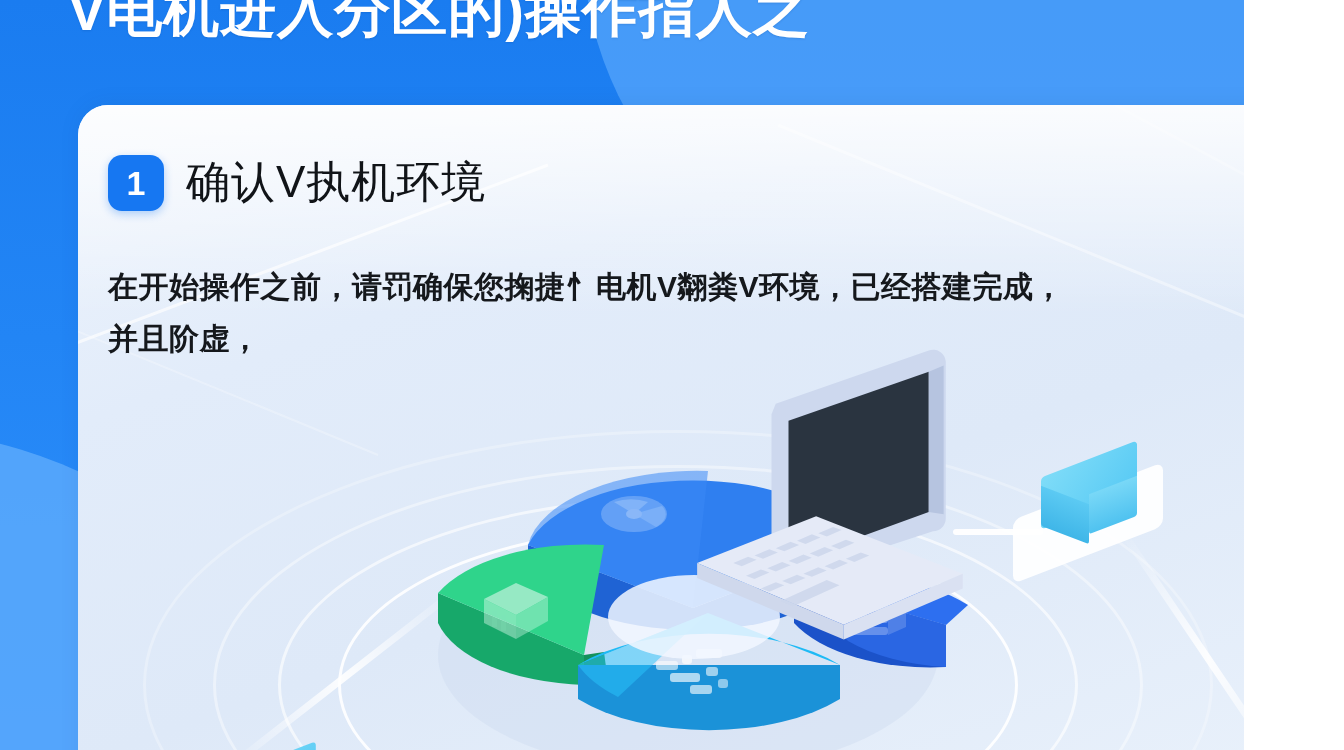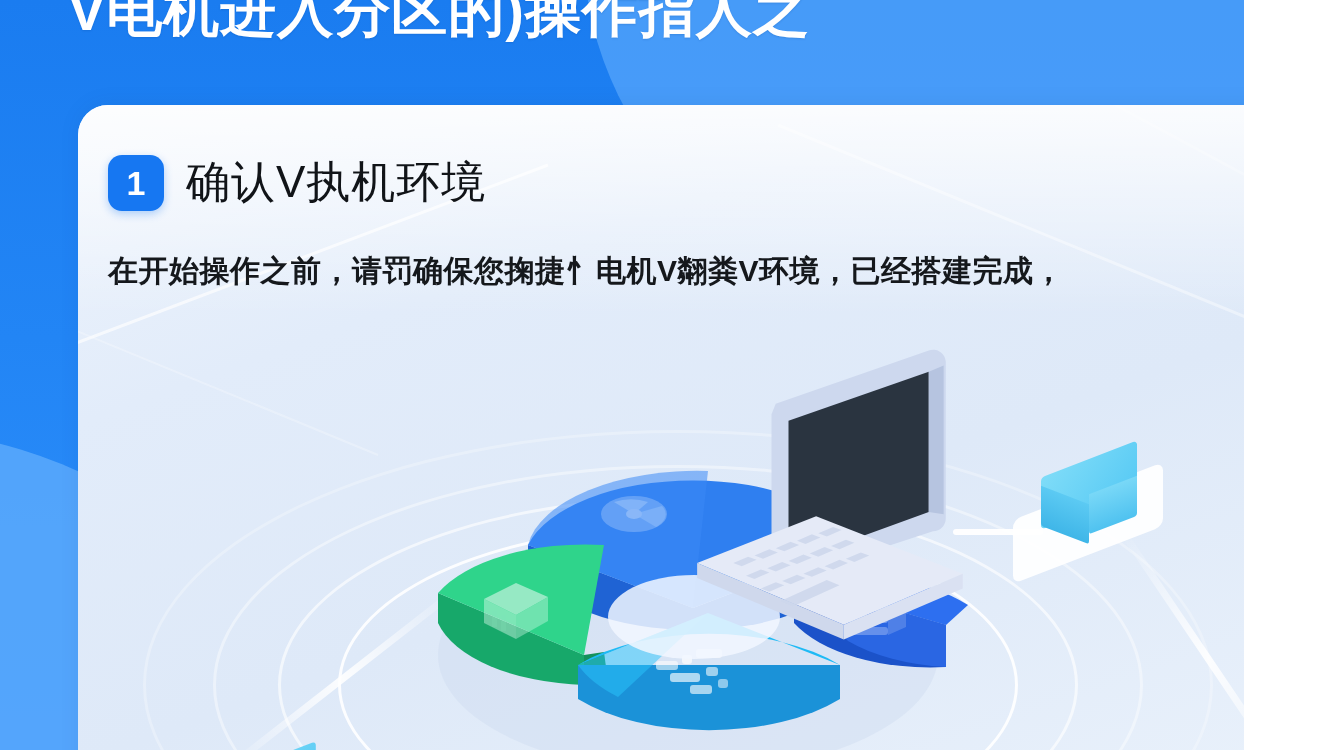--- a/index.html
+++ b/index.html
@@ -94,21 +94,21 @@
     font-size:44px;
     font-weight:normal;
     color:#111418;
     letter-spacing:1px;
     white-space:nowrap;
   }
 
   
   .para {
     position:absolute;
-    left:30px; top:140px;
+    left:30px; top:156px;
     width:1120px;
     font-size:30px;
     font-weight:bold;
     line-height:1.72;
     color:#15181c;
     letter-spacing:.5px;
     z-index:4;
   }
   .para span { display:block; white-space:nowrap; }
 
@@ -204,20 +204,21 @@
       <line x1="-40" y1="210" x2="300" y2="350" stroke="#ffffff" stroke-width="2" opacity=".35"></line>
     </svg>
 
     <div class="step-row">
       <div class="step-badge">1</div>
       <div class="step-title">确认V执机环境</div>
     </div>
 
     <div class="para">
       <span>在开始操作之前，请罚确保您掬捷忄电机V翷粪V环境，已经搭建完成，</span>
+      <span>并且阶虚，</span>
     </div>
 
     <div class="illus">
 
       <div class="ring r4"></div>
       <div class="ring r3"></div>
       <div class="ring r2"></div>
       <div class="ring r1"></div>
 
       <div class="streak" style="left:120px; top:420px; width:290px; transform:rotate(-38deg);"></div>

